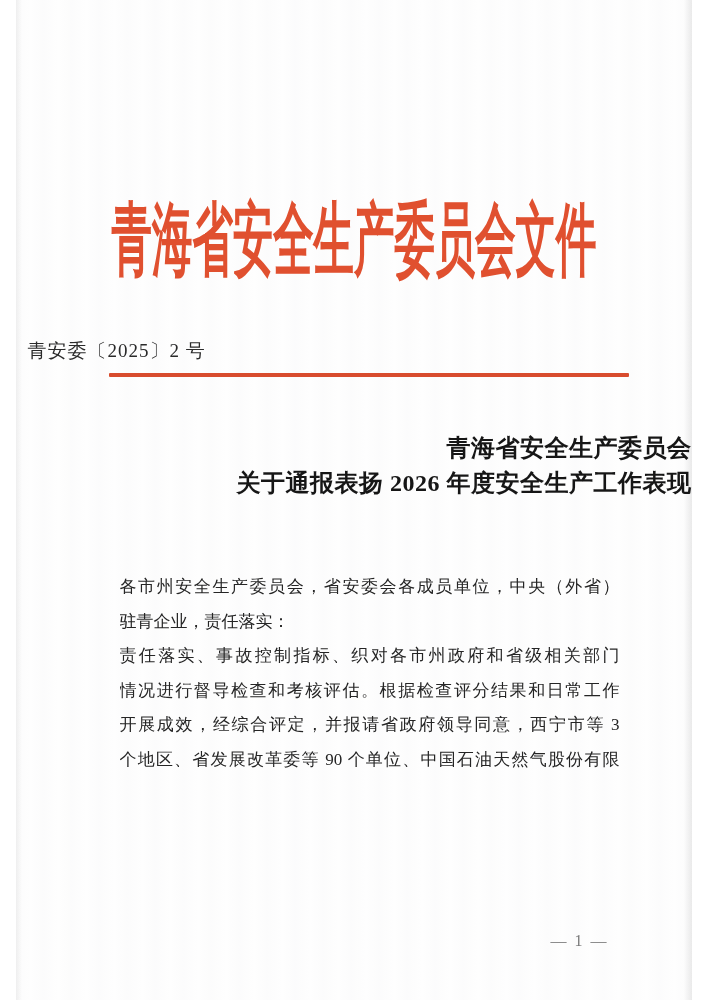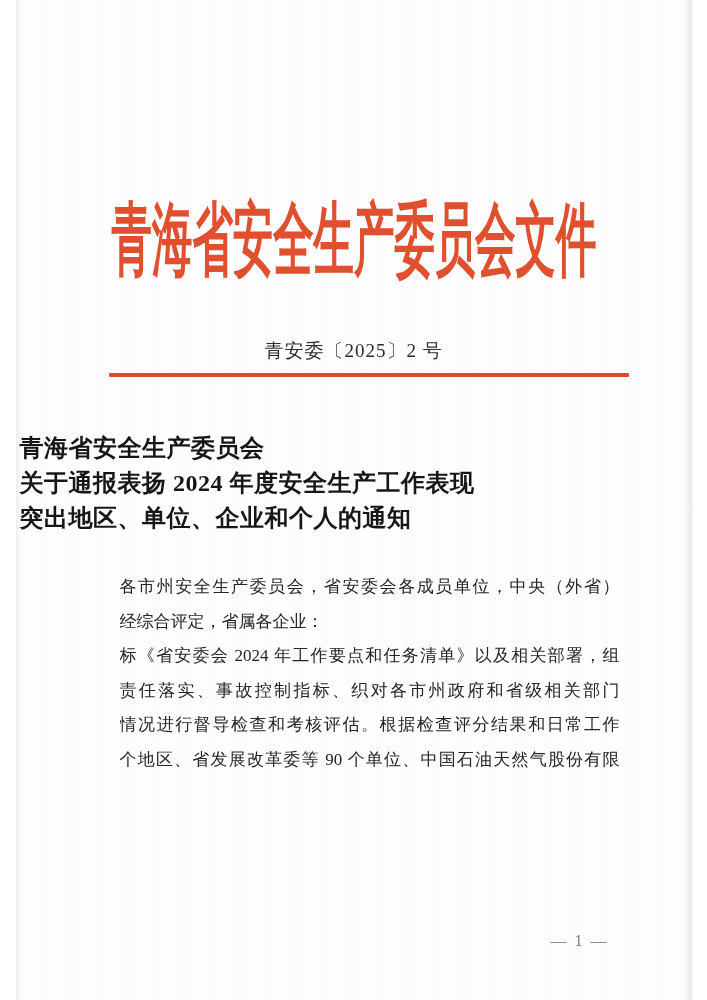--- a/index.html
+++ b/index.html
@@ -42,43 +42,42 @@
     font-weight: 700;
     white-space: nowrap;
     color: #e0502f;
     transform: scaleX(0.505);
     transform-origin: center;
     letter-spacing: 0px;
   }
   .doc-number {
     position: absolute;
     top: 338px;
-    left: 0;
+    left: 12px;
     right: 0;
-    text-align: center;
     font-size: 19px;
     line-height: 26px;
     color: #2a2a2a;
     letter-spacing: 1px;
   }
   .red-rule {
     position: absolute;
     top: 373px;
     left: 93px;
     width: 520px;
     height: 4px;
     background: #d84c2e;
     border-radius: 1px;
   }
   .title-block {
     position: absolute;
     top: 431px;
-    left: 4px;
+    left: 13px;
     right: 0;
-    text-align: left;
+    text-align: right;
   }
   .title-line {
     font-size: 24px;
     line-height: 35px;
     font-weight: 700;
     color: #161616;
     letter-spacing: 0.5px;
   }
   .body-block {
     position: absolute;
@@ -124,39 +123,38 @@
   </div>
 
   <div class="doc-number">青安委〔2025〕2 号</div>
 
   <div class="red-rule"></div>
 
   <div class="title-block">
 
       <div class="title-line">青海省安全生产委员会</div>
 
-      <div class="title-line">关于通报表扬 2024 年度安全生产工作表现</div>
+      <div class="title-line">关于通报表扬 2026 年度安全生产工作表现</div>
 
-      <div class="title-line">突出地区、单位、企业和个人的通知</div>
     </div>
 
   <div class="body-block">
 
       <div class="body-line">各市州安全生产委员会，省安委会各成员单位，中央（外省）</div>
 
-      <div class="body-line no-fill">经综合评定，省属各企业：</div>
+      <div class="body-line no-fill">驻青企业，责任落实：</div>
 
 
-      <div class="body-line">标《省安委会 2024 年工作要点和任务清单》以及相关部署，组</div>
 
 
       <div class="body-line">责任落实、事故控制指标、织对各市州政府和省级相关部门</div>
 
       <div class="body-line">情况进行督导检查和考核评估。根据检查评分结果和日常工作</div>
 
+      <div class="body-line">开展成效，经综合评定，并报请省政府领导同意，西宁市等 3</div>
 
       <div class="body-line">个地区、省发展改革委等 90 个单位、中国石油天然气股份有限</div>
 
     </div>
 
   <div class="page-number">— 1 —</div>
 
 </div>
 
 </body></html>

